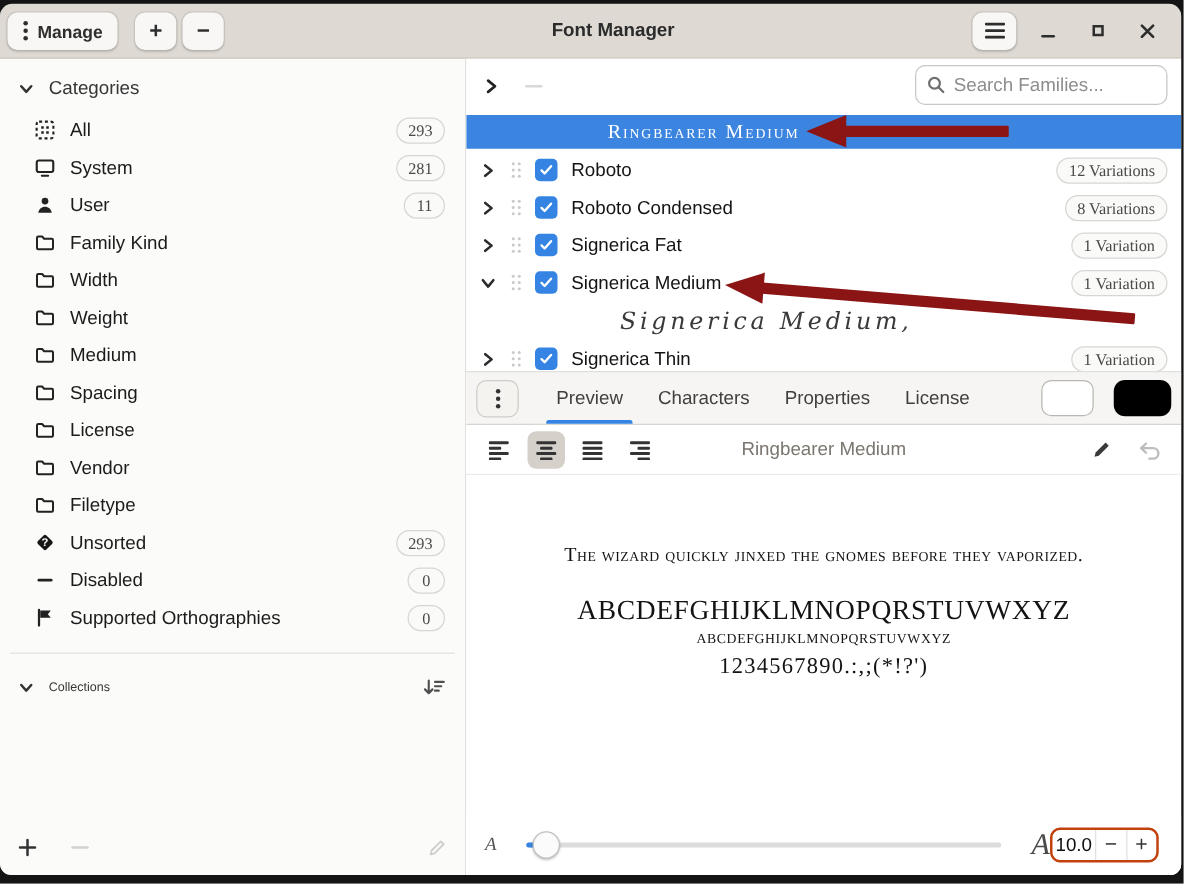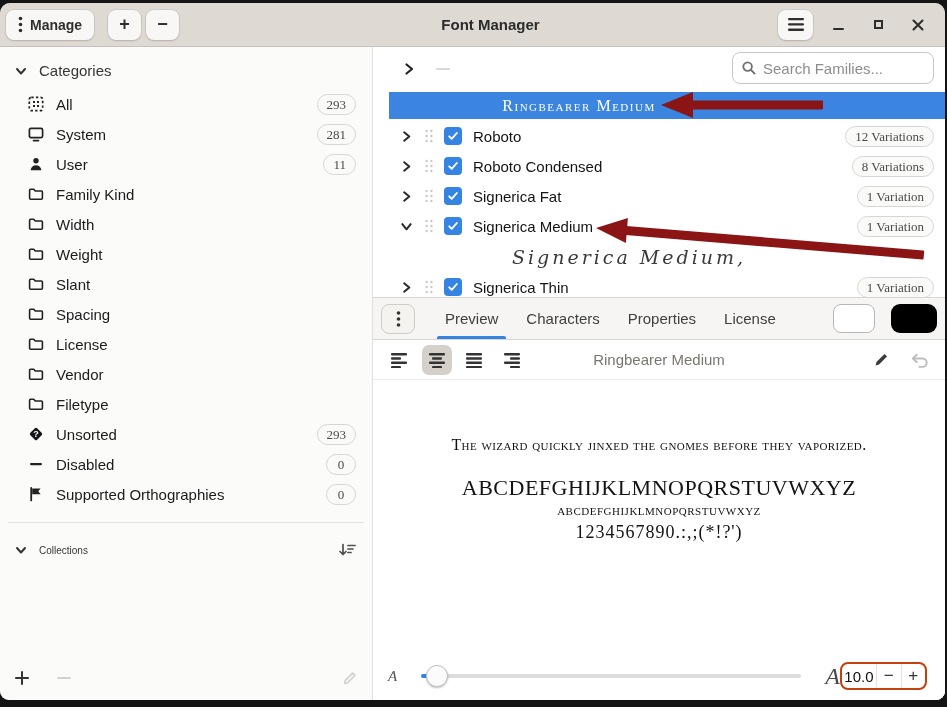--- a/index.html
+++ b/index.html
@@ -42,21 +42,21 @@
            padding:1px 9px; font-size:13px; color:#4a4a4a; min-width:30px; text-align:center; line-height:17px;font-family:Liberation Serif, serif; }
   .side-divider { height:1px; background:#e4e2e0; margin:13px 8px 0 8px; }
   .coll-header { display:flex; align-items:center; gap:11px; padding:19px 16px 0 14px;
                  font-size:10px; color:#363636; }
   .coll-header .sort { margin-left:auto; }
   .side-bottom { position:absolute; bottom:0; left:0; right:0; height:44px; display:flex;
                  align-items:center; padding:0 14px; gap:26px; }
   .side-bottom .right { margin-left:auto; }
 
   
-  .list-area { position:absolute; top:0; left:16px; right:0; height:250px; overflow:hidden; background:#fff; }
+  .list-area { position:absolute; top:0; left:0; right:0; height:250px; overflow:hidden; background:#fff; }
   .list-header { position:absolute; top:0; left:0; right:0; height:44px; display:flex; align-items:center; }
   .expand-all { margin-left:13px; display:flex; }
   .dis-minus { width:14px; height:2px; background:#d8d8d8; border-radius:1px; margin-left:20px; }
   .search-box { position:absolute; right:11px; top:5px; width:202px; height:32px;
                 border:1px solid #c9c7c4; border-radius:8px; background:#fff;
                 display:flex; align-items:center; padding-left:8px; }
   .search-box input { border:none; outline:none; font-size:15px; color:#333; width:160px;
                       margin-left:6px; background:transparent; font-family:"Liberation Sans",sans-serif; }
   .search-box input::placeholder { color:#8d8d8d; }
 
@@ -237,21 +237,21 @@
               </svg>
           </span>
           <span>Weight</span>
         </div>
         <div class="side-item">
           <span class="sicon">
             <svg width="16" height="16" viewBox="0 0 16 16">
                 <path d="M1.6 4.2c0-.6.5-1 1-1h3.1l1.6 1.8h6.1c.6 0 1 .4 1 1v6.3c0 .6-.4 1-1 1H2.6c-.5 0-1-.4-1-1z" fill="none" stroke="#222" stroke-width="1.6" stroke-linejoin="round"></path>
               </svg>
           </span>
-          <span>Slant</span>
+          <span>Medium</span>
         </div>
         <div class="side-item">
           <span class="sicon">
             <svg width="16" height="16" viewBox="0 0 16 16">
                 <path d="M1.6 4.2c0-.6.5-1 1-1h3.1l1.6 1.8h6.1c.6 0 1 .4 1 1v6.3c0 .6-.4 1-1 1H2.6c-.5 0-1-.4-1-1z" fill="none" stroke="#222" stroke-width="1.6" stroke-linejoin="round"></path>
               </svg>
           </span>
           <span>Spacing</span>
         </div>
         <div class="side-item">

